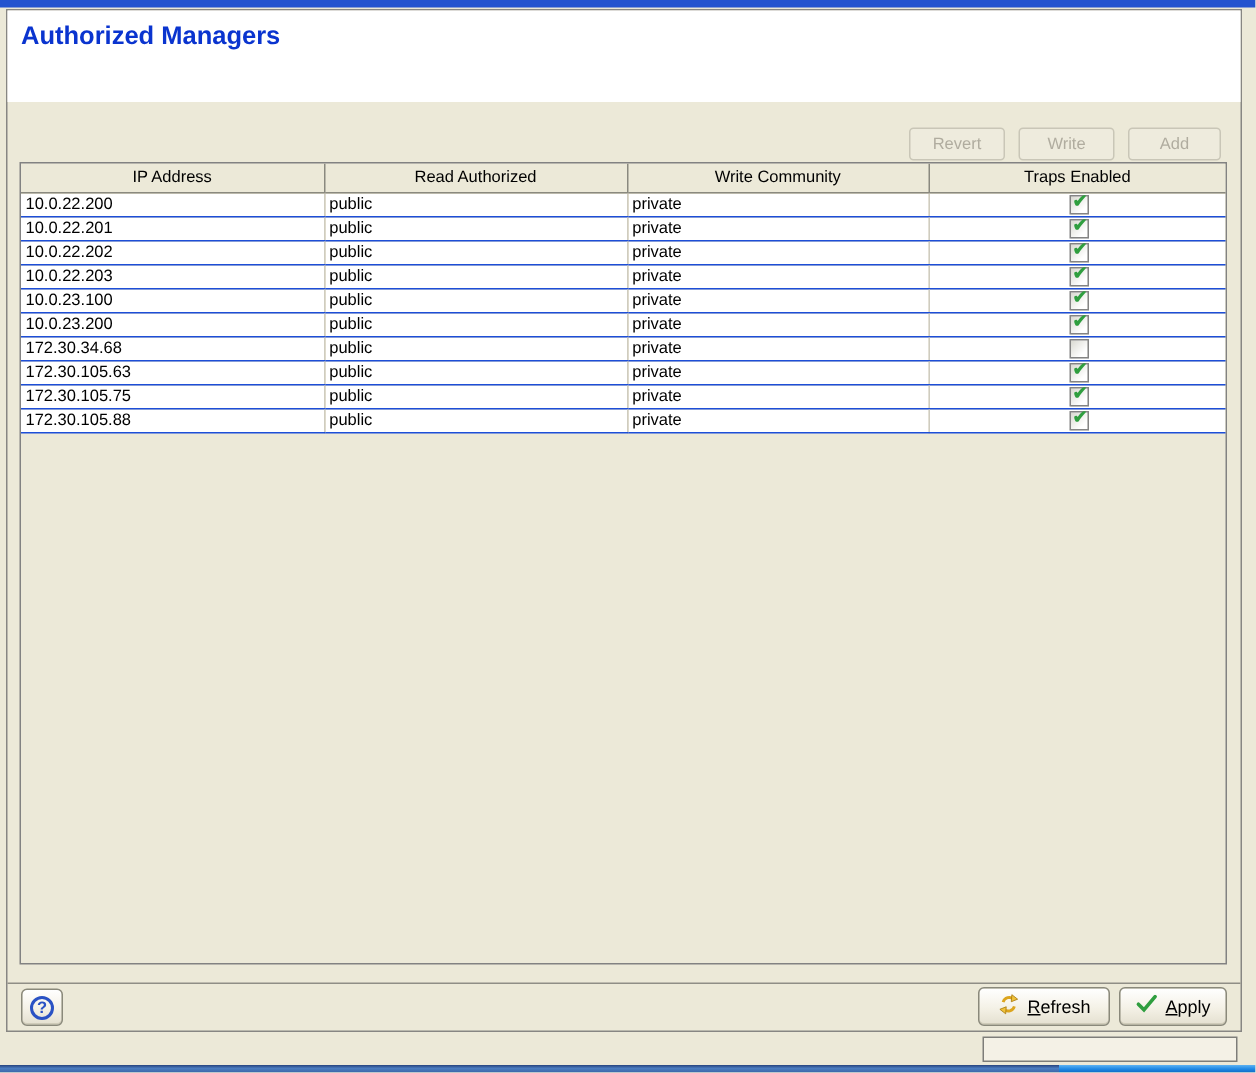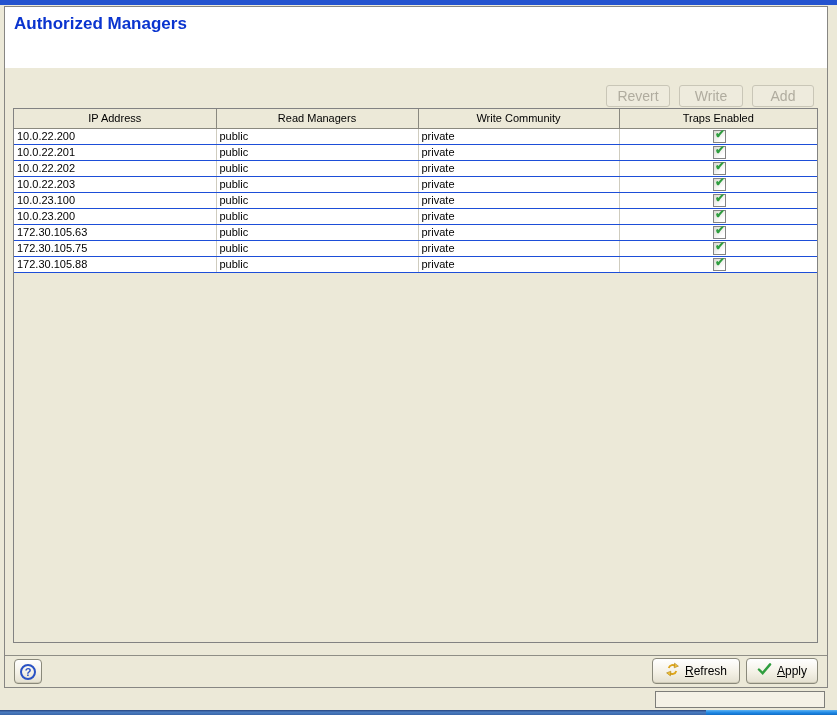--- a/index.html
+++ b/index.html
@@ -11,21 +11,21 @@
   .top-bar { position:absolute; left:0; top:0; width:837px; height:5px; background:#2453cf; }
   .frame {
     position:absolute; left:4px; top:6px; width:824px; height:682px;
     border:1px solid #878683; background:#ece9d8;
   }
   .title-band { position:absolute; left:5px; top:7px; width:822px; height:61px; background:#ffffff; }
   .page-title { padding:7px 0 0 9px; font-size:17px; font-weight:bold; color:#0a34cf; letter-spacing:0; }
 
   .btn-disabled {
     position:absolute; height:22px; border:1px solid #c9c6b7; border-radius:3px;
-    background:#eeebdd; color:#b0ac9f; font-size:14px; text-align:center;
+    background:#eeebdd; color:#b0ac9f; font-size:11px; text-align:center;
     font-family:inherit; line-height:19px;
   }
   .btn-revert { left:606px; top:85px; width:64px; }
   .btn-delete { left:679px; top:85px; width:64px; }
   .btn-add   { left:752px; top:85px; width:62px; }
 
   .scrollpane {
     position:absolute; left:13px; top:108px; width:805px; height:535px;
     border:1px solid #828282; background:#ece9d8; overflow:hidden;
   }
@@ -106,21 +106,21 @@
     <table class="managers">
       <colgroup>
         <col style="width:202px">
           <col style="width:202px">
           <col style="width:201px">
           <col style="width:198px">
       </colgroup>
       <thead>
         <tr>
           <th>IP Address</th>
-          <th>Read Managers</th>
+          <th>Read Authorized</th>
           <th>Write Community</th>
           <th>Traps Enabled</th>
         </tr>
       </thead>
       <tbody>
           <tr>
             <td class="col-ip">10.0.22.200</td>
             <td class="col-read">public</td>
             <td class="col-write">private</td>
             <td class="col-traps"><span class="checkbox"><span class="check-mark">✔</span></span></td>
@@ -147,20 +147,26 @@
             <td class="col-ip">10.0.23.100</td>
             <td class="col-read">public</td>
             <td class="col-write">private</td>
             <td class="col-traps"><span class="checkbox"><span class="check-mark">✔</span></span></td>
           </tr>
           <tr>
             <td class="col-ip">10.0.23.200</td>
             <td class="col-read">public</td>
             <td class="col-write">private</td>
             <td class="col-traps"><span class="checkbox"><span class="check-mark">✔</span></span></td>
+          </tr>
+          <tr>
+            <td class="col-ip">172.30.34.68</td>
+            <td class="col-read">public</td>
+            <td class="col-write">private</td>
+            <td class="col-traps"><span class="checkbox"></span></td>
           </tr>
           <tr>
             <td class="col-ip">172.30.105.63</td>
             <td class="col-read">public</td>
             <td class="col-write">private</td>
             <td class="col-traps"><span class="checkbox"><span class="check-mark">✔</span></span></td>
           </tr>
           <tr>
             <td class="col-ip">172.30.105.75</td>
             <td class="col-read">public</td>

